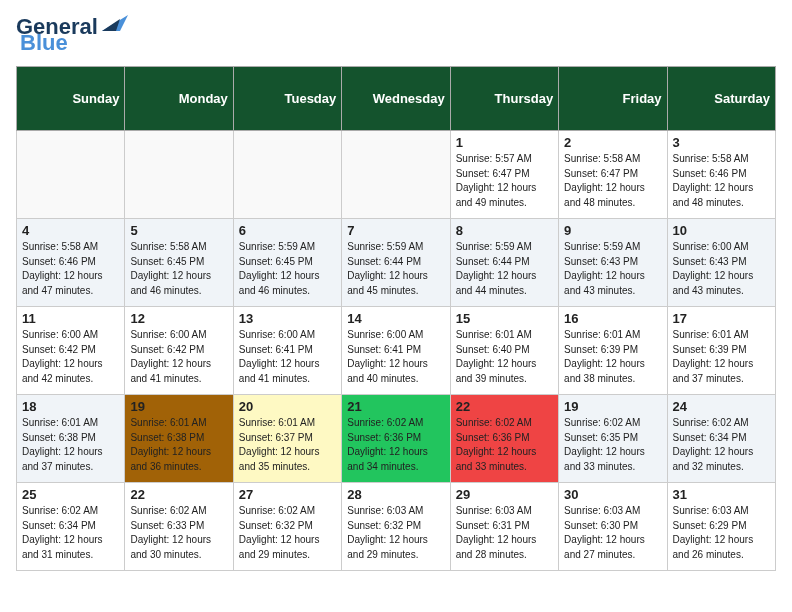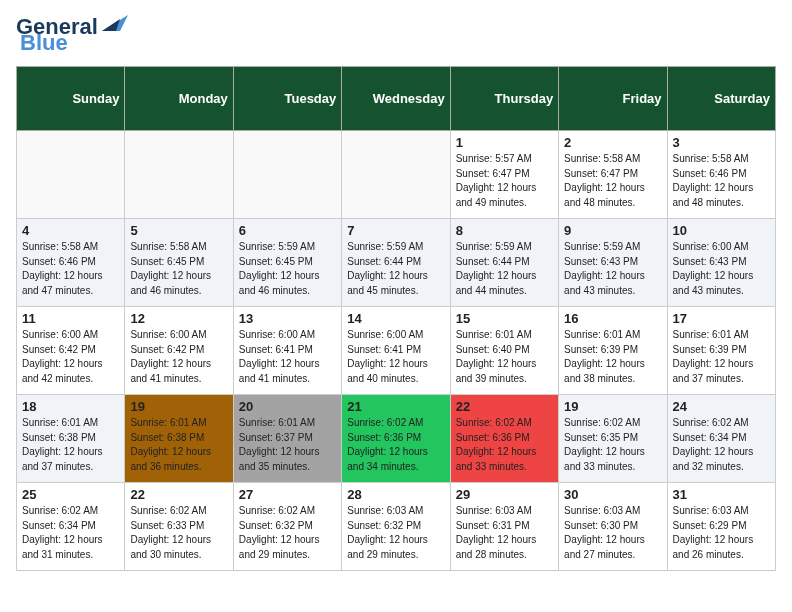--- a/index.html
+++ b/index.html
@@ -255,21 +255,21 @@
 Daylight: 12 hours
 and 37 minutes.</div>
         </td>
         <td style="background: #a16207;">
           <div class="day-number">19</div>
           <div class="day-info" style="white-space: pre-line;">Sunrise: 6:01 AM
 Sunset: 6:38 PM
 Daylight: 12 hours
 and 36 minutes.</div>
         </td>
-        <td style="background: #a3a3a3;">
+        <td style="background: #fef9c3;">
           <div class="day-number">20</div>
           <div class="day-info" style="white-space: pre-line;">Sunrise: 6:01 AM
 Sunset: 6:37 PM
 Daylight: 12 hours
 and 35 minutes.</div>
         </td>
         <td style="background: #22c55e;">
           <div class="day-number">21</div>
           <div class="day-info" style="white-space: pre-line;">Sunrise: 6:02 AM
 Sunset: 6:36 PM

